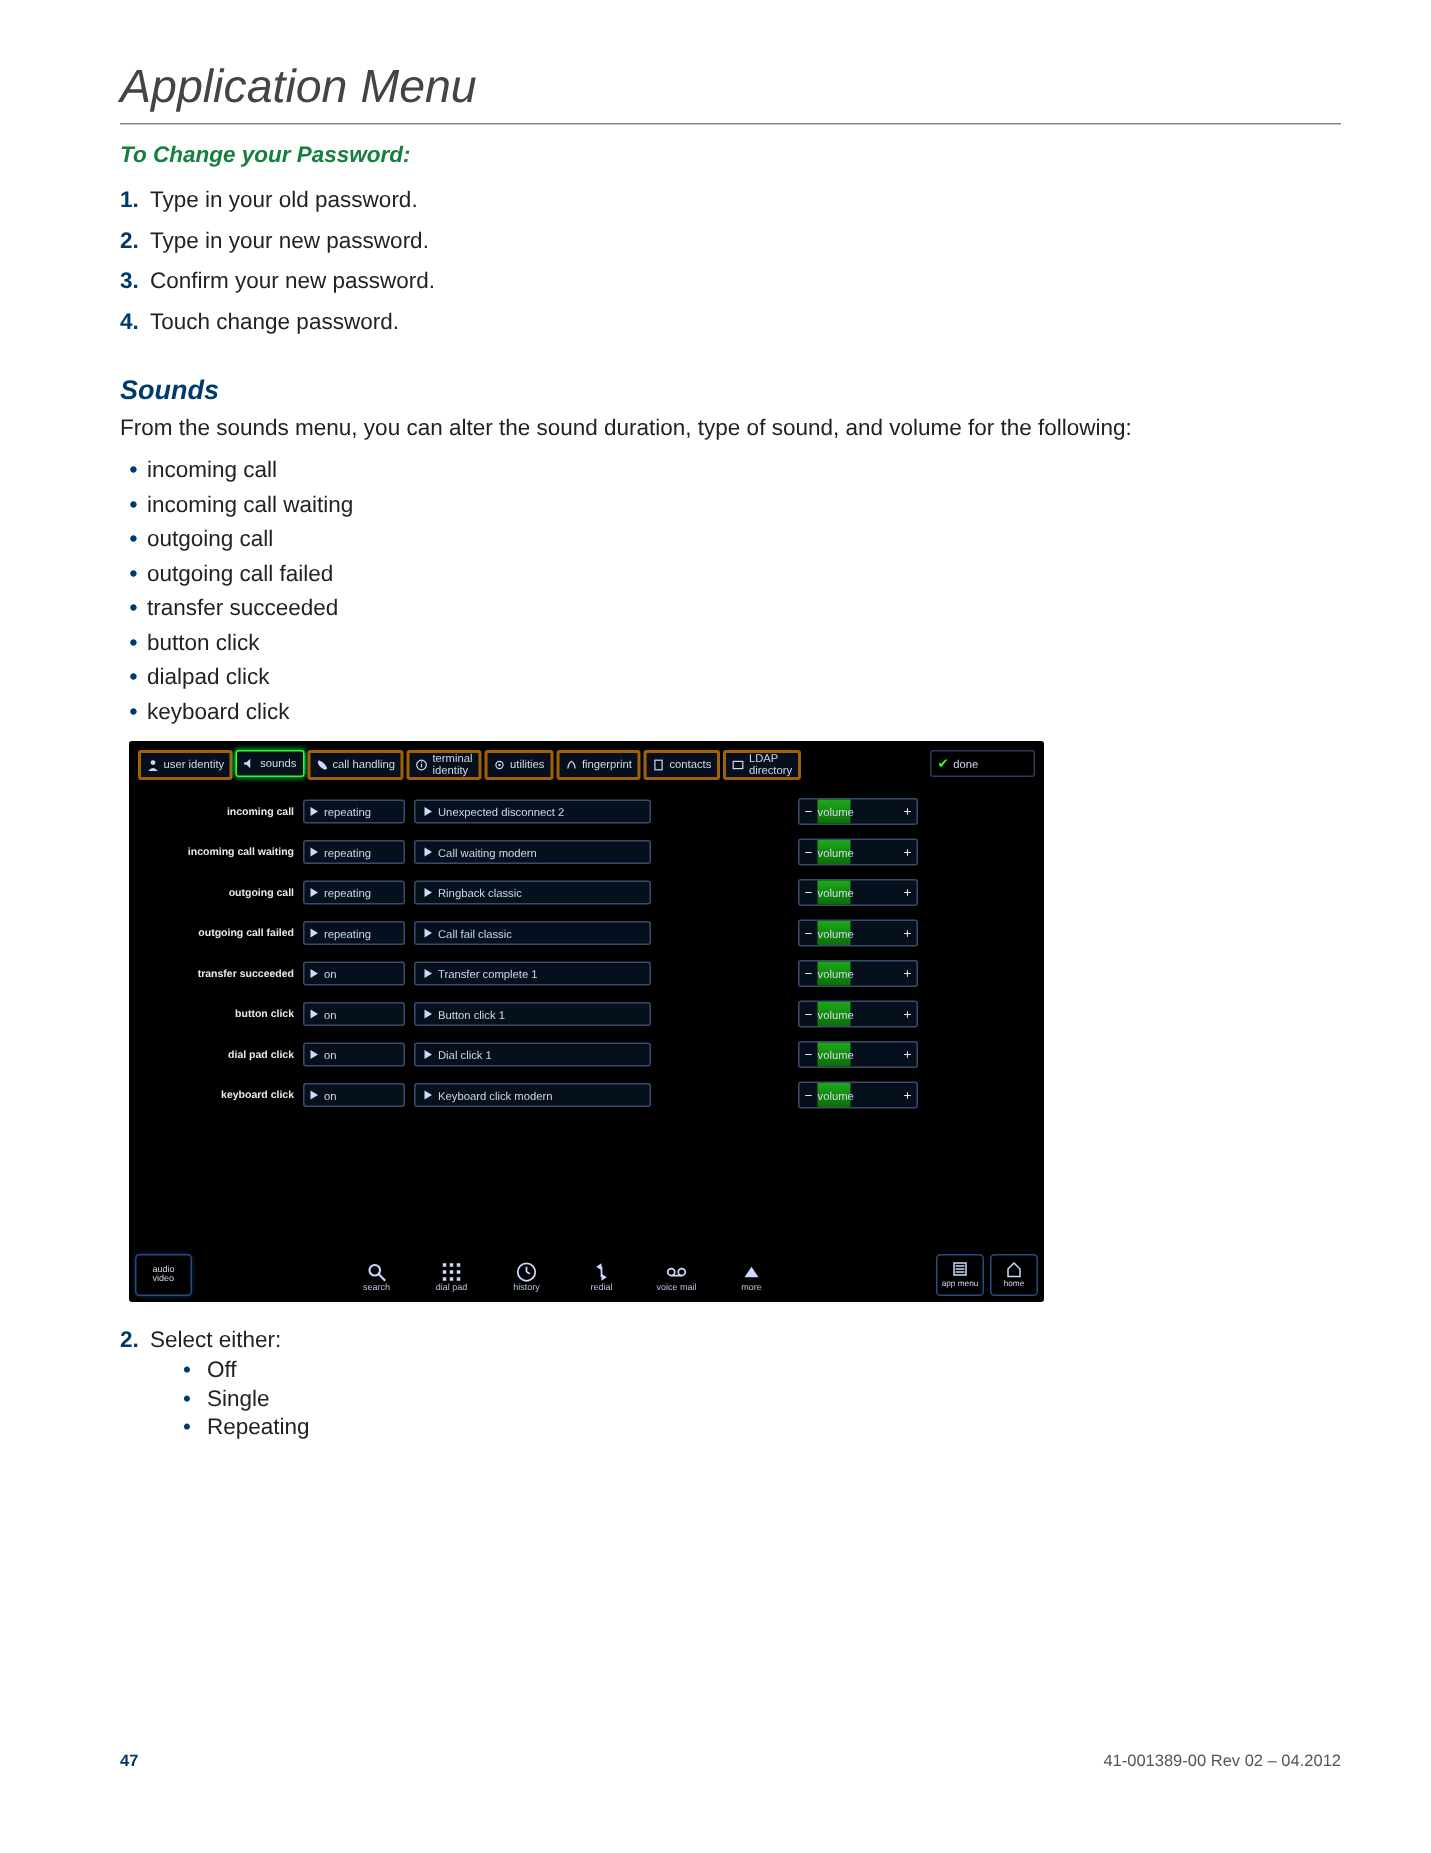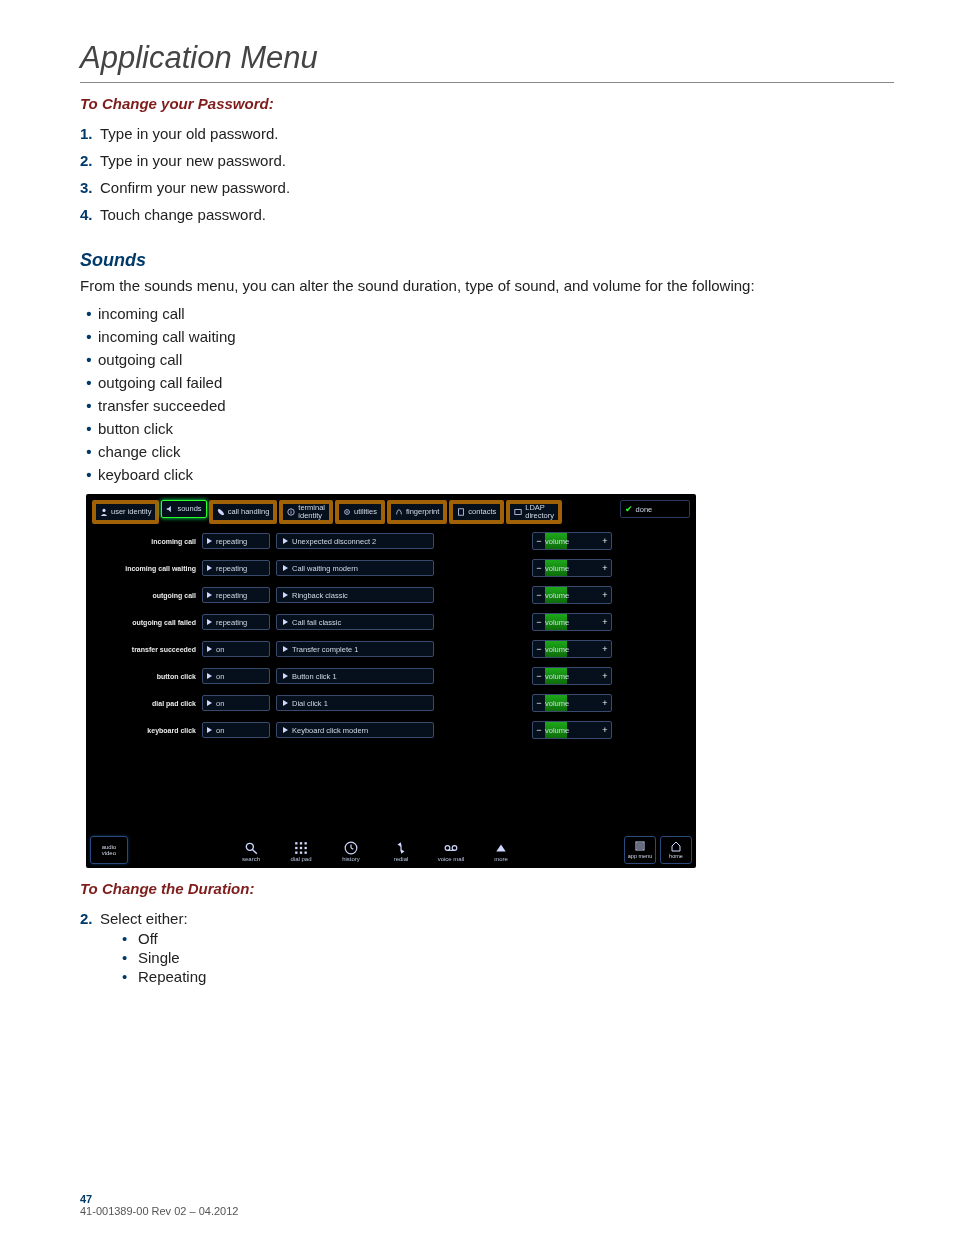--- a/index.html
+++ b/index.html
@@ -18,21 +18,21 @@
   .page-title {
     font-style: italic;
     font-size: 31px;
     color: #444;
     border-bottom: 1px solid #888;
     padding-bottom: 6px;
     margin: 0 0 12px 0;
     font-weight: 400;
   }
   .sub-heading {
-    color: #7f1d1d;
+    color: #15803d;
     font-weight: bold;
     font-style: italic;
     margin: 12px 0 8px 0;
     font-size: 15px;
   }
   .sec-heading {
     color: #003a6a;
     font-weight: bold;
     font-style: italic;
     font-size: 18px;
@@ -100,21 +100,21 @@
   }
   .device-top {
     position: absolute;
     top: 6px; left: 6px; right: 6px;
     height: 18px;
     display: flex;
     gap: 2px;
   }
   .tab {
     height: 16px;
-    border: 4px solid #a16207;
+    border: 2px solid #a16207;
     border-radius: 2px;
     padding: 0 4px;
     display: flex;
     align-items: center;
     gap: 3px;
     background: #06101c;
     white-space: nowrap;
     line-height: 1.1;
   }
   .tab .ic { width:8px; height:8px; display:inline-block; }
@@ -251,21 +251,20 @@
     font-size:5.5px;
     line-height:1.1;
   }
   .rbtn .icn { width:12px; height:12px; margin-bottom:1px; }
   .footer {
     display:flex;
     justify-content:space-between;
     font-size: 11px;
     color:#555;
     margin-top: 200px;
-    flex-direction: column;
   }
   .footer .pn { color:#003a6a; font-weight:bold; }
   svg { fill:#cfd8ff; }
 </style>
 </head>
 <body>
 
 <div class="page">
   <div class="page-title">Application Menu</div>
 
@@ -279,21 +278,21 @@
 
   <div class="sec-heading">Sounds</div>
   <div class="intro">From the sounds menu, you can alter the sound duration, type of sound, and volume for the following:</div>
   <ul class="bullets">
     <li>incoming call</li>
     <li>incoming call waiting</li>
     <li>outgoing call</li>
     <li>outgoing call failed</li>
     <li>transfer succeeded</li>
     <li>button click</li>
-    <li>change click</li>
+    <li>dialpad click</li>
     <li>keyboard click</li>
   </ul>
 
   <div class="device">
     <div class="device-top">
       <div class="tab">
           <span class="ic"><svg viewBox="0 0 10 10">
               <circle cx="5" cy="3" r="2"></circle>
               <path d="M1 10 Q5 5 9 10 Z"></path>
             </svg></span>
@@ -571,21 +570,20 @@
         <div class="rbtn">
             <span class="icn"><svg viewBox="0 0 12 12">
                 <path d="M2 6 L6 2 L10 6 V11 H2 Z" fill="none" stroke="#cfd8ff"></path>
               </svg></span>
             <span>home</span>
           </div>
       </div>
     </div>
   </div>
 
-  <div class="sub-heading">To Change the Duration:</div>
   <ol class="steps">
     <li><span class="num">2.</span><span>Select either:</span>
       <ul class="sub-bullets">
         <li>Off</li>
         <li>Single</li>
         <li>Repeating</li>
       </ul>
     </li>
   </ol>
 

